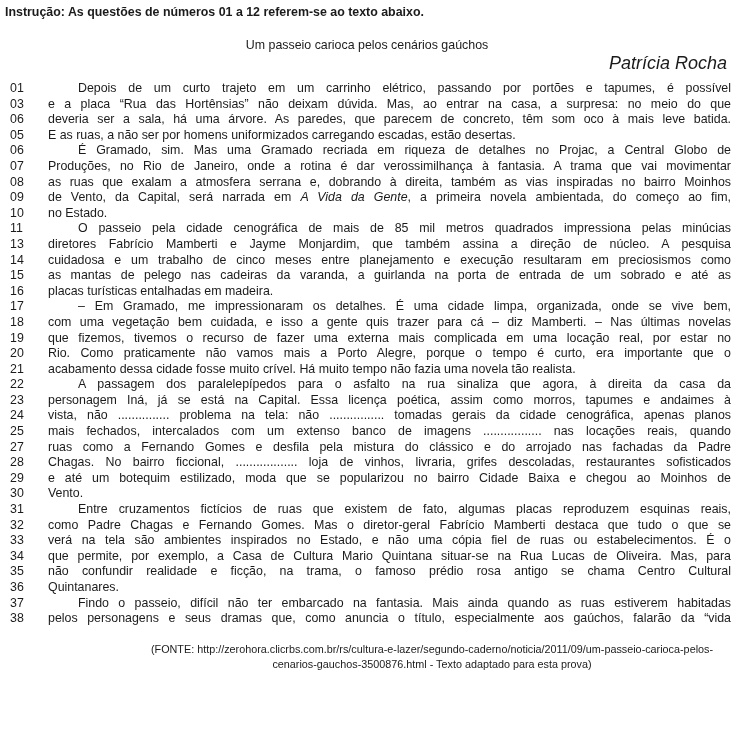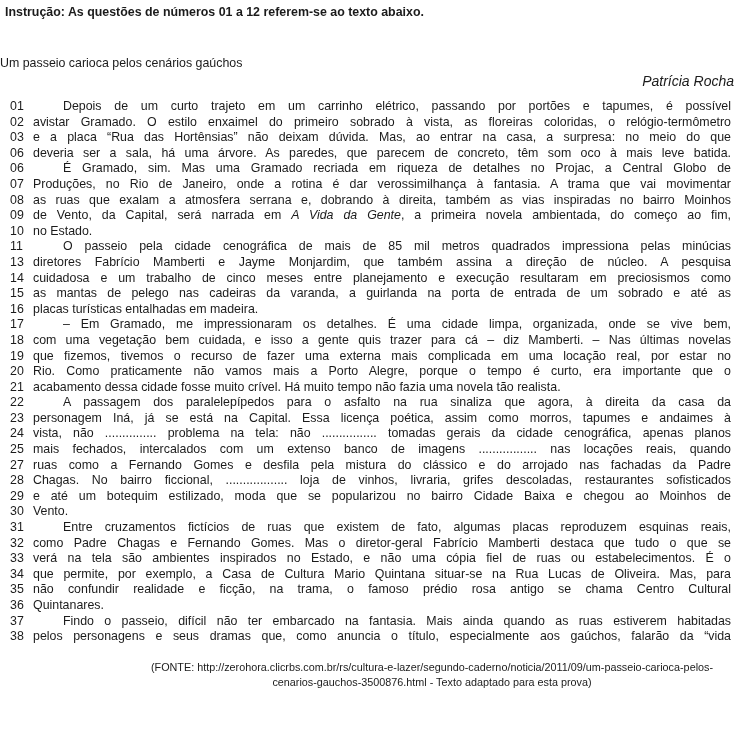--- a/index.html
+++ b/index.html
@@ -14,36 +14,38 @@
     width: 734px; height: 731px;
     position: relative;
   }
   .instruction {
     font-weight: bold;
     font-size: 12.4px;
     line-height: 15px;
     padding: 5px 6px 0 5px;
   }
   .title {
+    text-align: center;
     font-size: 12.4px;
     line-height: 14px;
-    margin-top: 36px;
+    margin-top: 18px;
   }
   .author {
     text-align: right;
     font-style: italic;
-    font-size: 14px;
+    font-size: 18px;
     line-height: 14px;
+    padding-right: 7px;
     margin-top: 4px;
   }
   .textbody { margin-top: 11px; }
   .line {
     position: relative;
     height: 15.6px;
-    padding-left: 33px;
+    padding-left: 48px;
     padding-right: 3px;
     box-sizing: border-box;
     font-size: 12.4px;
     line-height: 15.6px;
   }
   .num {
     position: absolute;
     left: 10px; top: 0;
     width: 22px;
     text-align: left;
@@ -74,30 +76,30 @@
   <div class="instruction">Instrução: As questões de números 01 a 12 referem-se ao texto abaixo.</div>
   <div class="title">Um passeio carioca pelos cenários gaúchos</div>
   <div class="author">Patrícia Rocha</div>
 
   <div class="textbody" id="text-body">
       <div class="line">
         <span class="num">01</span>
         <span class="txt first"><span>Depois de um curto trajeto em um carrinho elétrico, passando por portões e tapumes, é possível</span></span>
       </div>
       <div class="line">
-        <span class="num">02</span>
-        <span class="txt mid"><span>avistar Gramado. O estilo enxaimel do primeiro sobrado à vista, as floreiras coloridas, o relógio-termômetro</span></span>
-      </div>
-      <div class="line">
         <span class="num">03</span>
         <span class="txt mid"><span>e a placa “Rua das Hortênsias” não deixam dúvida. Mas, ao entrar na casa, a surpresa: no meio do que</span></span>
       </div>
       <div class="line">
         <span class="num">06</span>
         <span class="txt mid"><span>deveria ser a sala, há uma árvore. As paredes, que parecem de concreto, têm som oco à mais leve batida.</span></span>
+      </div>
+      <div class="line">
+        <span class="num">05</span>
+        <span class="txt last"><span>E as ruas, a não ser por homens uniformizados carregando escadas, estão desertas.</span></span>
       </div>
       <div class="line">
         <span class="num">06</span>
         <span class="txt first"><span>É Gramado, sim. Mas uma Gramado recriada em riqueza de detalhes no Projac, a Central Globo de</span></span>
       </div>
       <div class="line">
         <span class="num">07</span>
         <span class="txt mid"><span>Produções, no Rio de Janeiro, onde a rotina é dar verossimilhança à fantasia. A trama que vai movimentar</span></span>
       </div>
       <div class="line">

